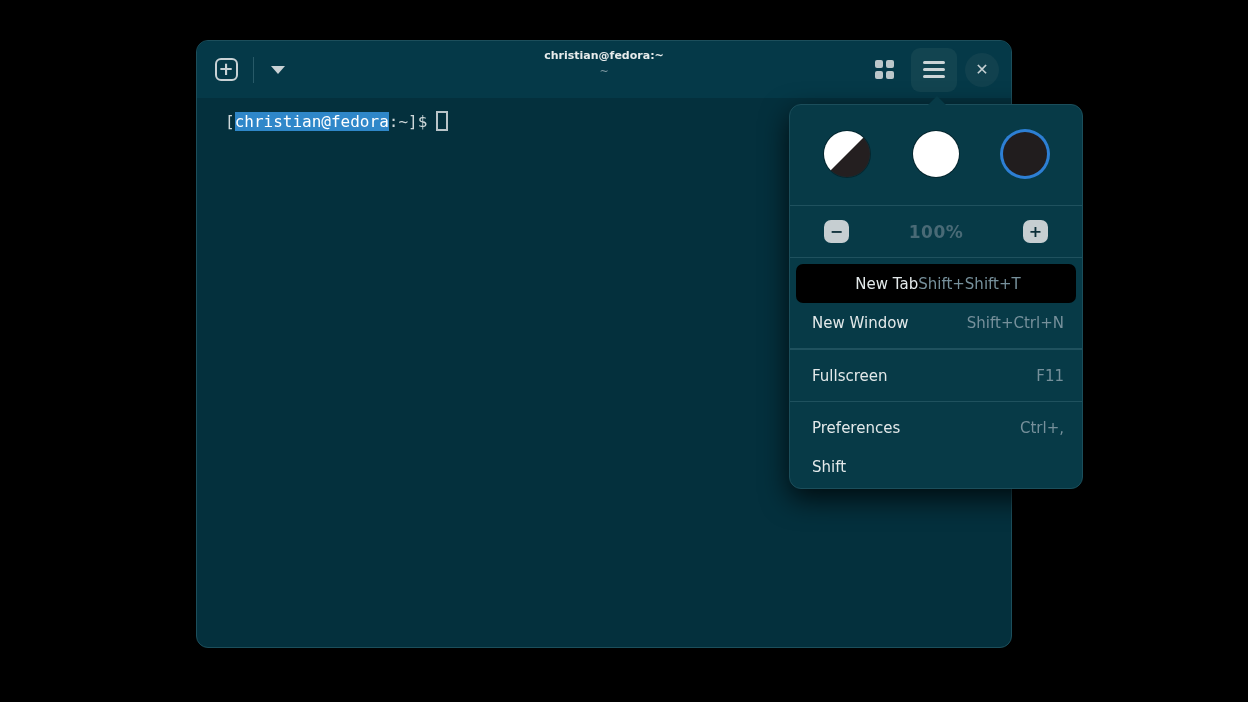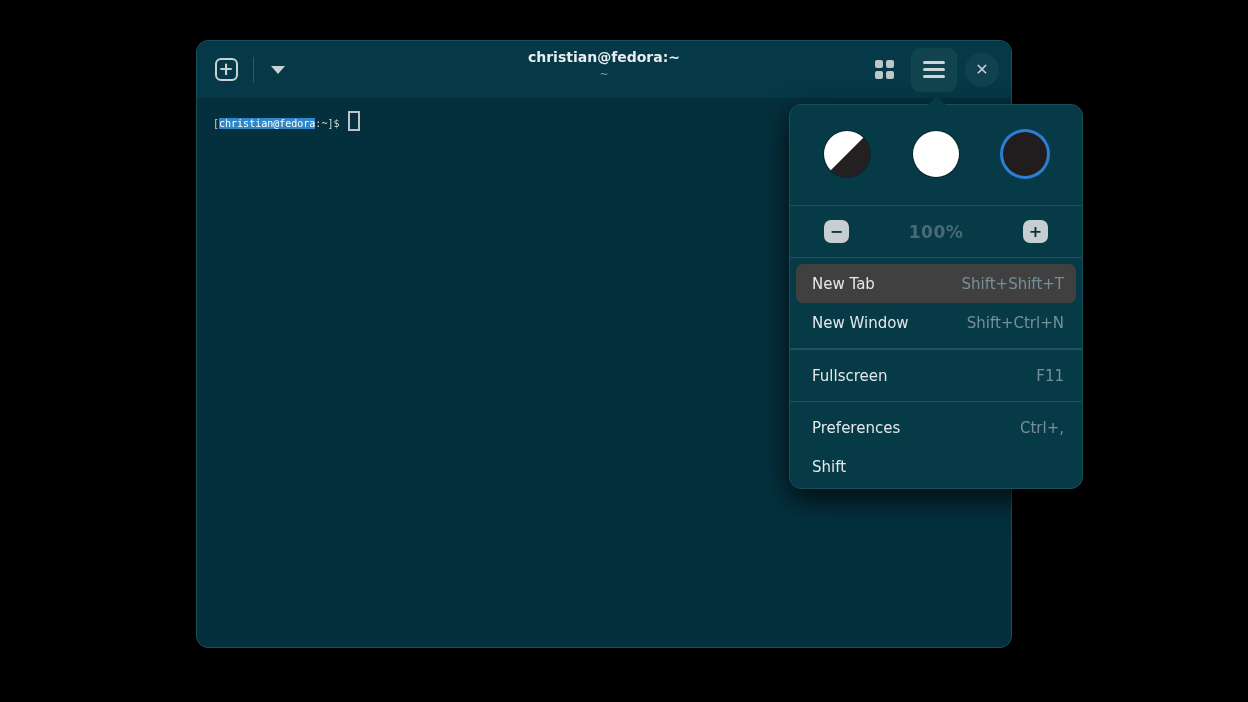--- a/index.html
+++ b/index.html
@@ -29,44 +29,44 @@
   }
   .hb-vsep { width:1px; height:26px; background:rgba(170,210,220,.22); }
   .caret-btn { width:28px; height:34px; display:flex; align-items:center; justify-content:center; }
   .caret-down { width:0; height:0; border-left:7px solid transparent;
     border-right:7px solid transparent; border-top:8px solid #c9d2d5; }
 
   .hb-title {
     position:absolute; left:50%; top:8px; transform:translateX(-50%);
     text-align:center; white-space:nowrap;
   }
-  .hb-title .t { color:#e8ecec; font-weight:bold; font-size:14px; }
+  .hb-title .t { color:#e8ecec; font-weight:bold; font-size:11px; }
   .hb-title .s { color:#7f99a2; font-size:11px; margin-top:3px; }
 
   .hb-right { margin-left:auto; display:flex; align-items:center; gap:8px; }
   .grid-btn { width:38px; height:38px; border-radius:8px;
     display:flex; align-items:center; justify-content:center; }
   .grid-icon { display:grid; grid-template-columns:8px 8px; grid-template-rows:8px 8px; gap:3px; }
   .grid-icon span { background:#bcc7ca; border-radius:2px; }
   .menu-btn {
     width:46px; height:44px; border-radius:9px; background:#124450;
     display:flex; flex-direction:column; align-items:center; justify-content:center; gap:4px;
   }
   .menu-btn i { display:block; width:22px; height:3px; background:#ccd5d7; border-radius:1.5px; }
   .close-btn {
     width:34px; height:34px; border-radius:50%; background:#11414e;
     display:flex; align-items:center; justify-content:center;
     color:#c5cfd2; font-size:16px; font-weight:bold;
   }
 
   
   .term {
-    position:absolute; left:0; top:57px; right:0; bottom:0; padding:13px 16px;
+    position:absolute; left:0; top:57px; right:0; bottom:0; padding:13px 28px;
     font-family:"DejaVu Sans Mono","Liberation Mono",monospace;
-    font-size:10px; line-height:22px; color:#ced7d9;
+    font-size:16px; line-height:22px; color:#ced7d9;
   }
   .term .sel { background:#2f87c9; color:#fff; }
   .term .cursor {
     display:inline-block; width:12px; height:20px; margin-left:9px;
     border:2px solid #b9c4c8; vertical-align:-4px;
   }
 
   
   .popover {
     position:absolute; left:789px; top:104px; width:294px;
@@ -93,21 +93,21 @@
     display:flex; align-items:center; justify-content:center;
     color:#0b2e38; font-size:16px; font-weight:bold; line-height:1;
   }
   .zoom-level { color:#496a76; font-size:17px; font-weight:bold; letter-spacing:.5px; }
 
   .menu-section { padding:6px; }
   .menu-item {
     display:flex; align-items:center; justify-content:space-between;
     height:39px; padding:0 12px 0 16px; border-radius:7px; cursor:pointer;
   }
-  .menu-item.hl { background:#404040; }
+  .menu-item.hl { background:#000000;justify-content:center; }
   .mi-label { font-size:15px; color:#e3e9ea; }
   .mi-accel { font-size:15px; color:#76909b; }
   .menu-section.last { padding-bottom:2px; }
 </style>
 </head>
 <body>
 
 <div class="window">
 
   <div class="headerbar">

